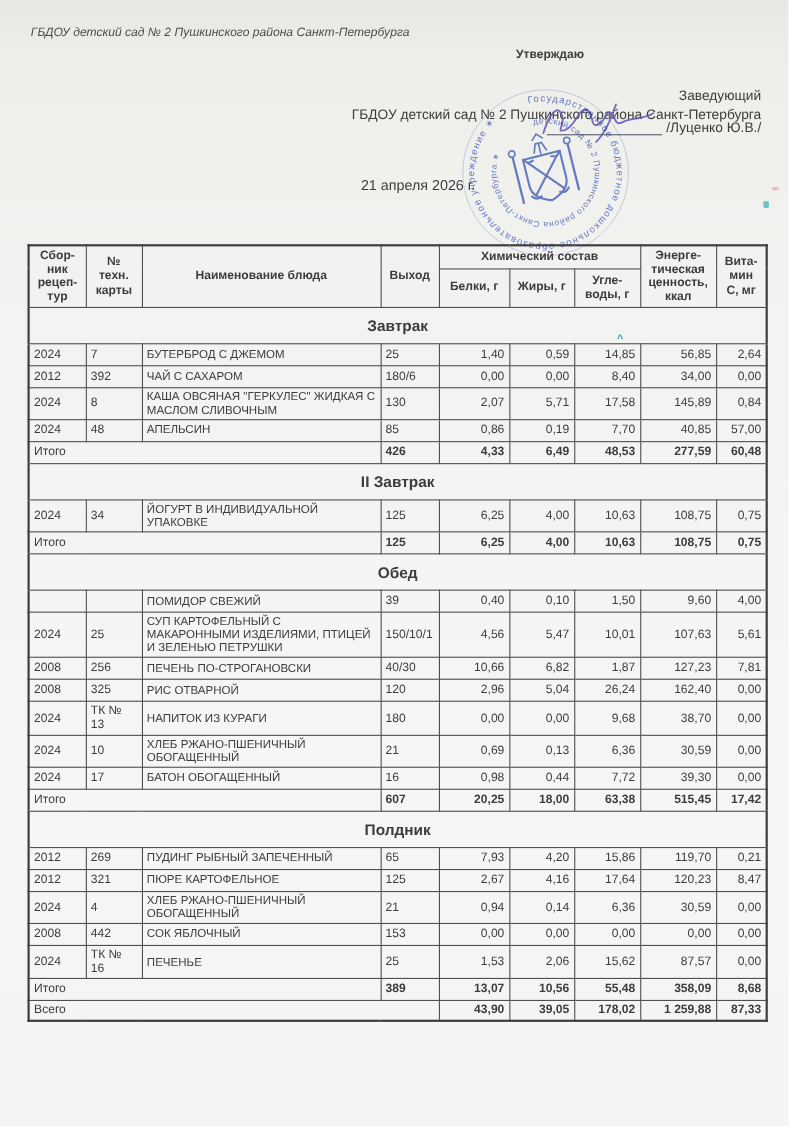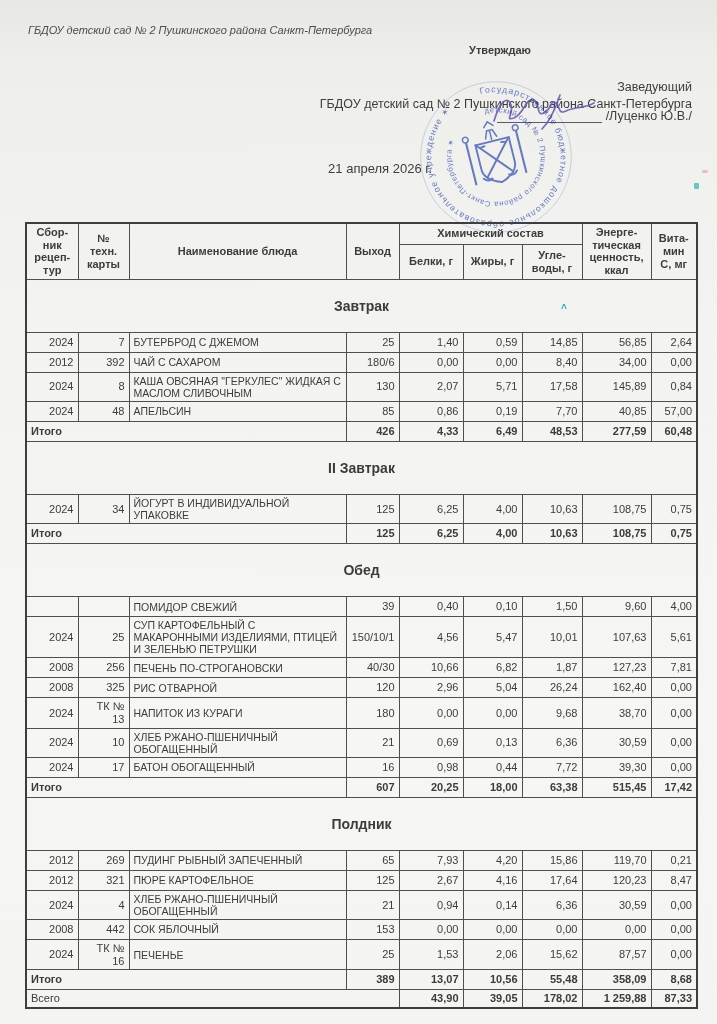--- a/index.html
+++ b/index.html
@@ -41,27 +41,27 @@
     border-collapse:collapse;table-layout:fixed;
     font-size:11px;color:#3c3c3c;
   }
   table.menu th, table.menu td{
     border:1px solid var(--line);
     padding:2px 4px;vertical-align:middle;line-height:1.15;
     overflow:hidden;
   }
   table.menu{border:2px solid #3e3e3e;}
   thead th{font-weight:bold;text-align:center;white-space:pre-line;font-size:11px;padding:3px 2px;}
-  td.c-center{text-align:right;}
+  td.c-center{text-align:left;}
   td.c-num{text-align:right;padding-right:5px;}
   td.c-name{text-align:left;padding-left:5px;font-size:10.5px;margin-top:46px;}
   td.c-label{text-align:left;padding-left:6px;}
-  tr.section-row td{font-weight:bold;font-size:14px;text-align:center;padding:18px 0;border-left:2px solid #3e3e3e;border-right:2px solid #3e3e3e;}
+  tr.section-row td{font-weight:bold;font-size:14px;text-align:center;padding:8px 0;border-left:2px solid #3e3e3e;border-right:2px solid #3e3e3e;}
   tr.food-row{height:20px;}
-  tr.total-row td{height:20px;font-weight:bold;}
+  tr.total-row td{height:20px;}
   tr.total-row .b, tr.grand-row .b{font-weight:bold;}
   
   .artifact{position:absolute;pointer-events:none;}
   .tick-teal{left:561px;top:303px;color:#2aadad;font-size:10px;font-weight:bold;}
   .speck-teal{left:694px;top:183px;width:5px;height:6px;background:#35b8b8;border-radius:1px;opacity:.75;}
   .speck-pink{left:702px;top:170px;width:6px;height:3px;background:#e3a3b2;border-radius:2px;opacity:.7;}
 </style>
 </head>
 <body>
 

